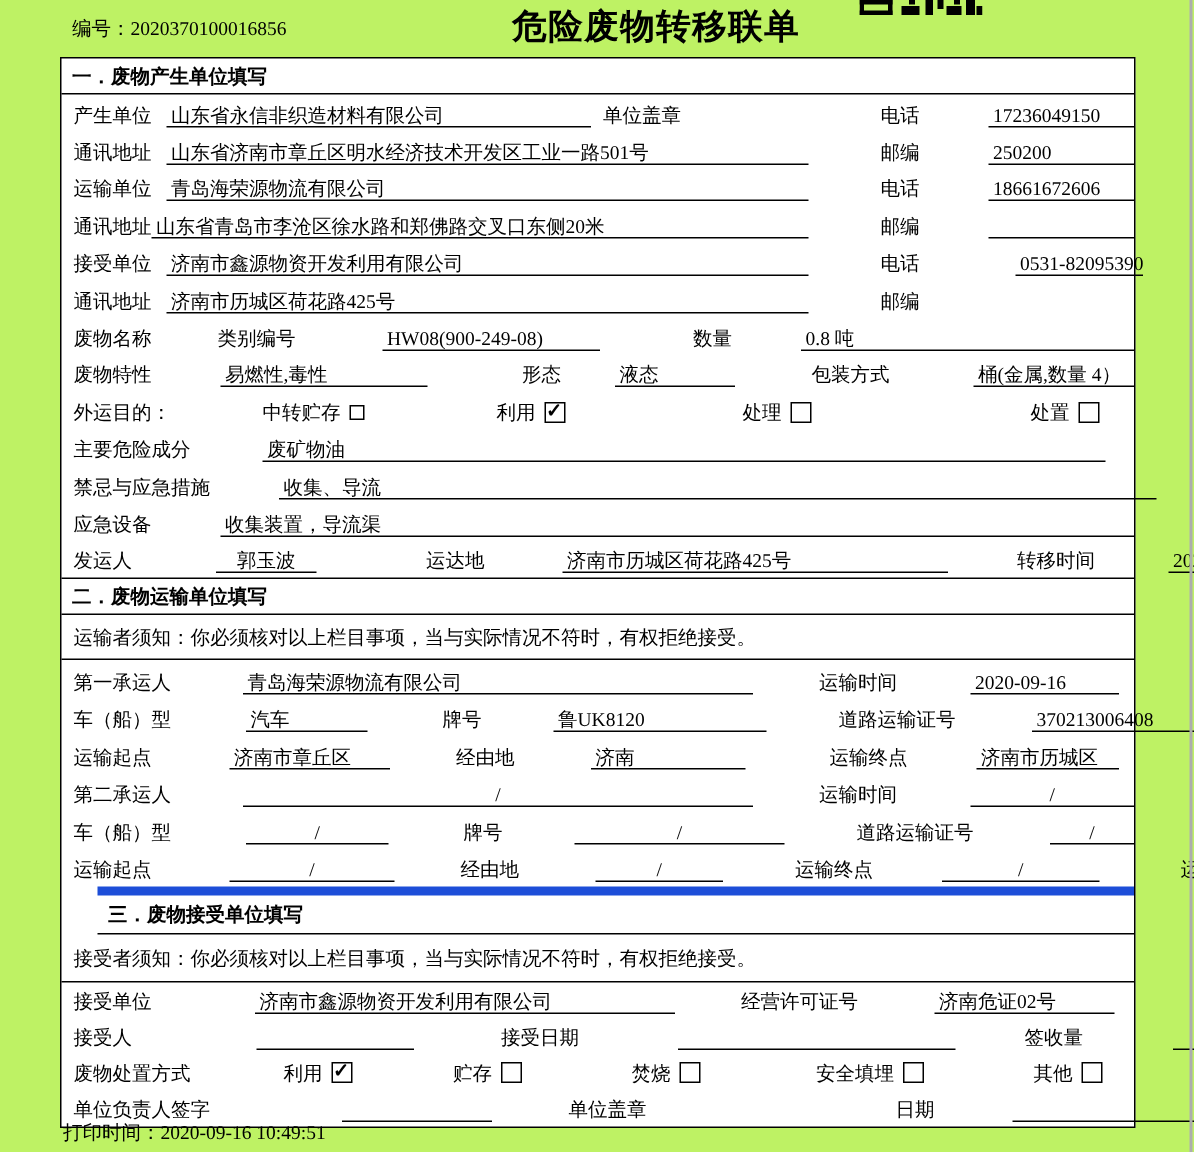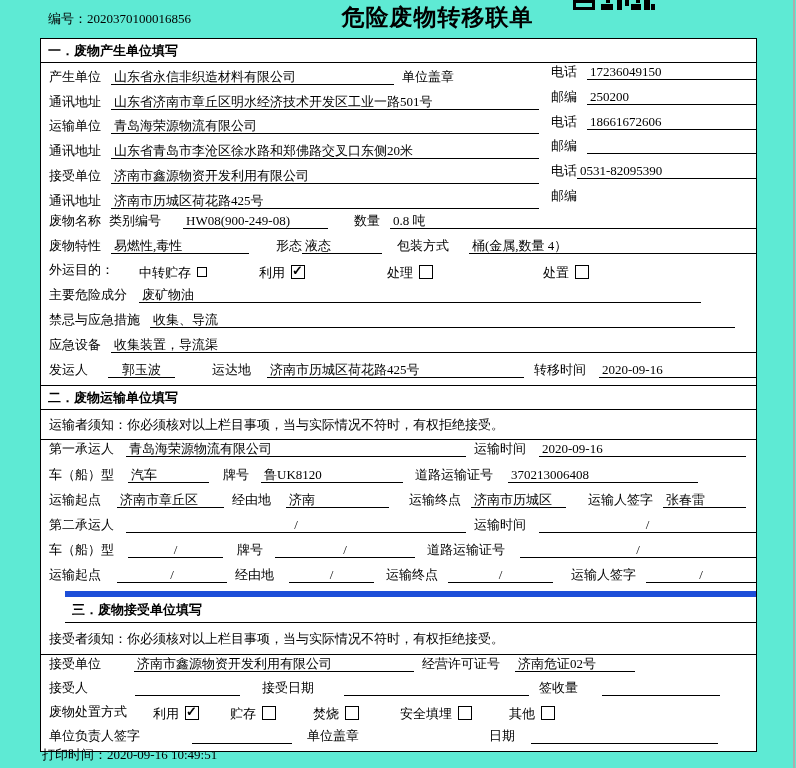--- a/index.html
+++ b/index.html
@@ -1,32 +1,32 @@
 <!DOCTYPE html>
 <html><head>
 <meta charset="utf-8">
 <style>
   html,body{margin:0;padding:0;background:#fff;}
-  .page{position:relative;width:796px;height:768px;background:#5eead4;overflow:hidden;
+  .page{position:relative;width:796px;height:768px;background:#bef264;overflow:hidden;
         font-family:"Liberation Serif","DejaVu Serif",serif;font-size:13px;color:#000;}
   .page-edge{position:absolute;top:0;right:1px;width:2px;height:768px;background:#adadad;}
   
   .serial{position:absolute;left:48px;top:10px;white-space:nowrap;}
   .doc-title{position:absolute;left:40px;top:2px;width:717px;text-align:center;padding-left:78px;
              box-sizing:border-box;font-size:23px;font-weight:bold;letter-spacing:1px;}
   .qr-frag{position:absolute;left:573px;top:0;}
   
   .ftable{position:absolute;left:40px;top:38px;width:717px;border:1px solid #000;box-sizing:border-box;background:#fff;}
   .st{font-weight:bold;font-size:13px;padding-left:7px;border-bottom:1px solid #000;}
   .st1{height:23px;line-height:23px;}
   .st2{height:23px;line-height:23px;border-top:1px solid #000;}
   .st3{height:25px;line-height:25px;border-top:6px solid #1d4ed8;margin-left:24px;}
   .nt{border-bottom:1px solid #000;display:flex;align-items:center;padding-left:8px;}
   .nt2{height:29px;} .nt3{height:31px;}
-  .fr{display:flex;padding:0 0 3px 8px;box-sizing:border-box;}
+  .fr{display:flex;align-items:flex-end;padding:0 0 3px 8px;box-sizing:border-box;gap:36px;}
   .s1r{height:24.8px;} .s2r{height:25.2px;} .s3r{height:23.8px;}
   .lb{white-space:nowrap;line-height:17px;flex-shrink:0;}
   .u{display:inline-block;border-bottom:1px solid #000;height:17px;line-height:17px;
      white-space:nowrap;padding-left:3px;box-sizing:border-box;flex-shrink:0;}
   .fx{flex:1 1 auto;}
   .ctr{text-align:center;padding-left:0;}
   .lg{display:flex;align-items:flex-end;width:490px;flex-shrink:0;}
   .opt{display:inline-flex;align-items:center;line-height:17px;flex-shrink:0;}
   .cb{display:inline-block;width:12px;height:12px;border:1px solid #000;margin-left:6px;
       position:relative;flex-shrink:0;background:#fff;}
@@ -84,33 +84,33 @@
         <span class="lb">运输单位</span>
         <span class="u fx" style="margin-left:10px">青岛海荣源物流有限公司</span>
       </div>
       <span class="lb" style="margin-left:12px">电话</span>
       <span class="u fx" style="margin-left:10px">18661672606</span>
     </div>
 
     <div class="fr s1r">
       <div class="lg">
         <span class="lb">通讯地址</span>
-        <span class="u fx" style="margin-left:10px">山东省青岛市李沧区徐水路和郑佛路交叉口东侧20米</span>
+        <span class="u fx" style="">山东省青岛市李沧区徐水路和郑佛路交叉口东侧20米</span>
       </div>
       <span class="lb" style="margin-left:12px">邮编</span>
       <span class="u fx" style="margin-left:10px"></span>
     </div>
 
     <div class="fr s1r">
       <div class="lg">
         <span class="lb">接受单位</span>
         <span class="u fx" style="margin-left:10px">济南市鑫源物资开发利用有限公司</span>
       </div>
       <span class="lb" style="margin-left:12px">电话</span>
-      <span class="u fx" style="margin-left:0">0531-82095390</span>
+      <span class="u fx" style="margin-left:28px">0531-82095390</span>
     </div>
 
     <div class="fr s1r">
       <div class="lg">
         <span class="lb">通讯地址</span>
         <span class="u fx" style="margin-left:10px">济南市历城区荷花路425号</span>
       </div>
       <span class="lb" style="margin-left:12px">邮编</span>
     </div>
 

